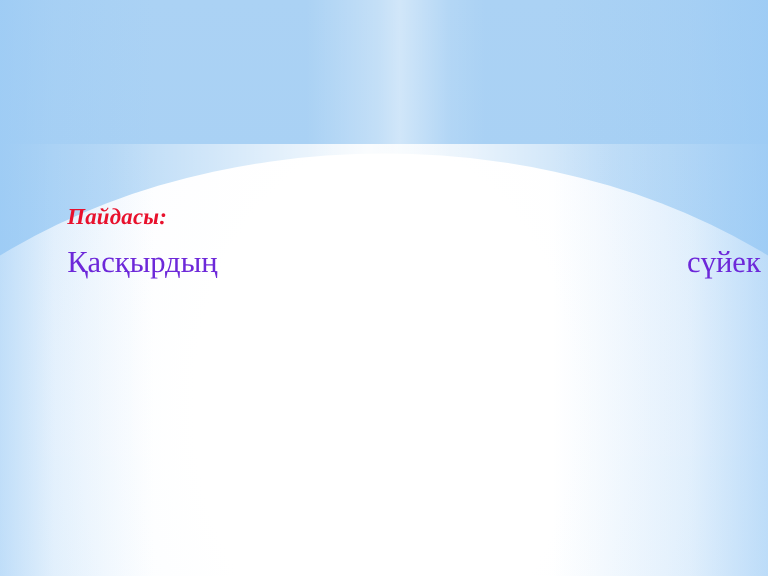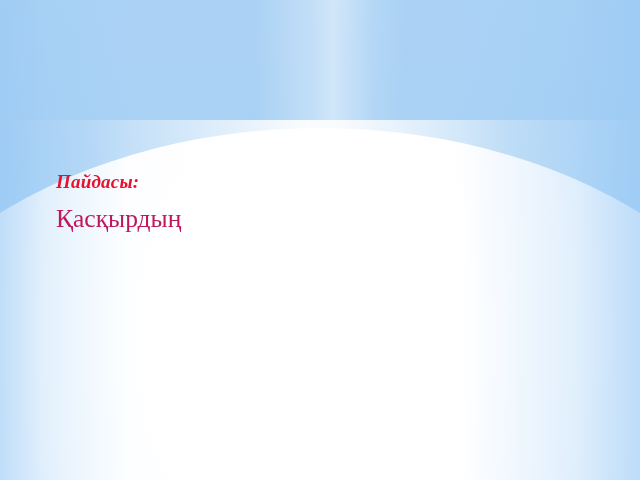--- a/index.html
+++ b/index.html
@@ -112,21 +112,21 @@
     color: #e8112d;
     font-weight: bold;
     font-style: italic;
     font-size: 19px;
     line-height: 24px;
     letter-spacing: 0.2px;
   }
 
   .body-text {
     margin: 0;
-    color: #be185d;
+    color: #6d28d9;
     font-size: 25.5px;
     line-height: 37px;
     text-align: justify;
     text-justify: inter-word;
     word-spacing: 1px;
   }
 
   .body-text .line {
     display: block;
     white-space: nowrap;
@@ -148,17 +148,18 @@
   <div class="bg-shaft"></div>
   <div class="bg-edges"></div>
 
   <div class="content">
 
     <p class="heading">Пайдасы:</p>
 
     <div class="body-text">
       <span class="line j">
         <span>Қасқырдың</span>
+        <span>сүйек</span>
       </span>
     </div>
 
   </div>
 </div>
 
 </body></html>

